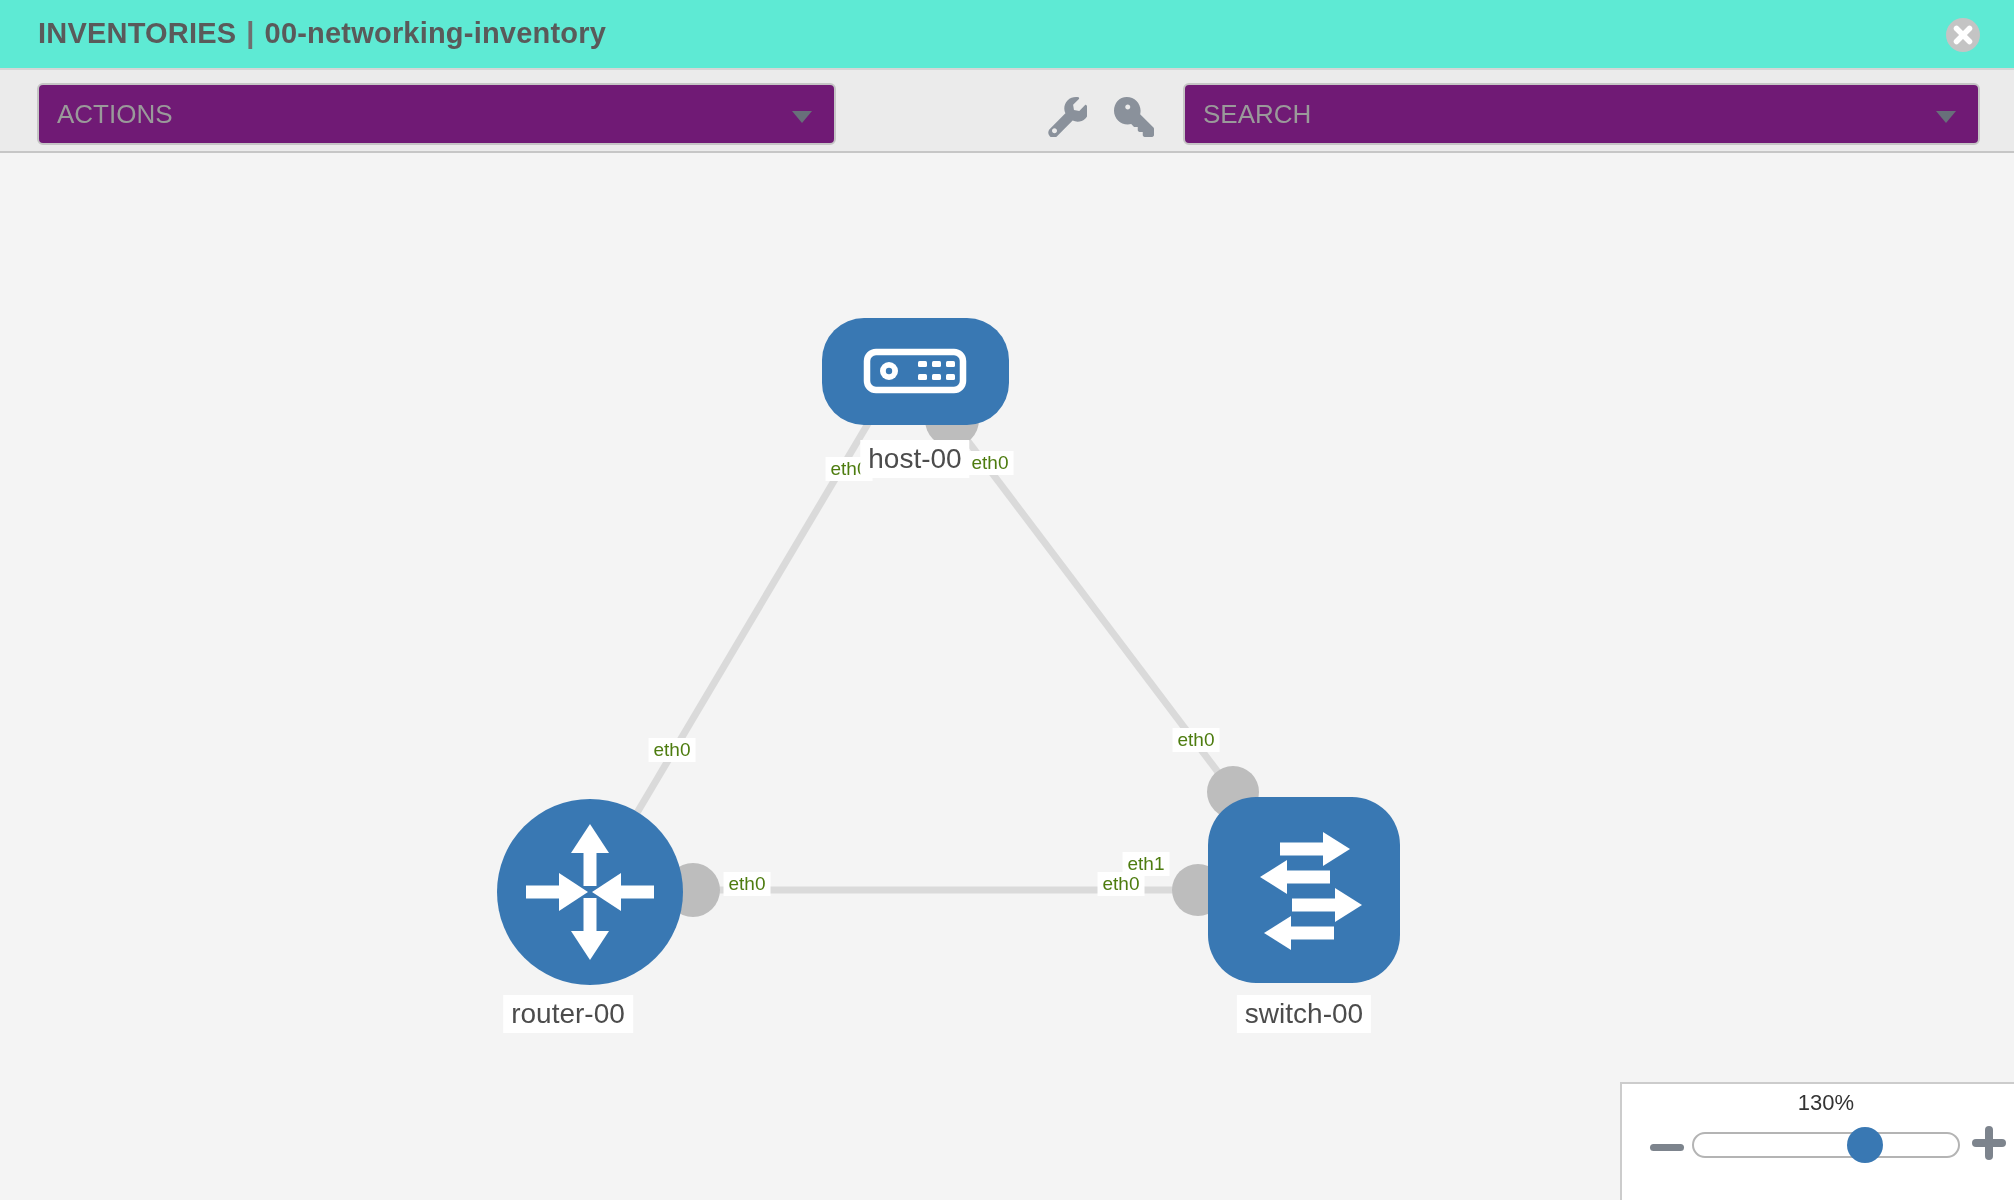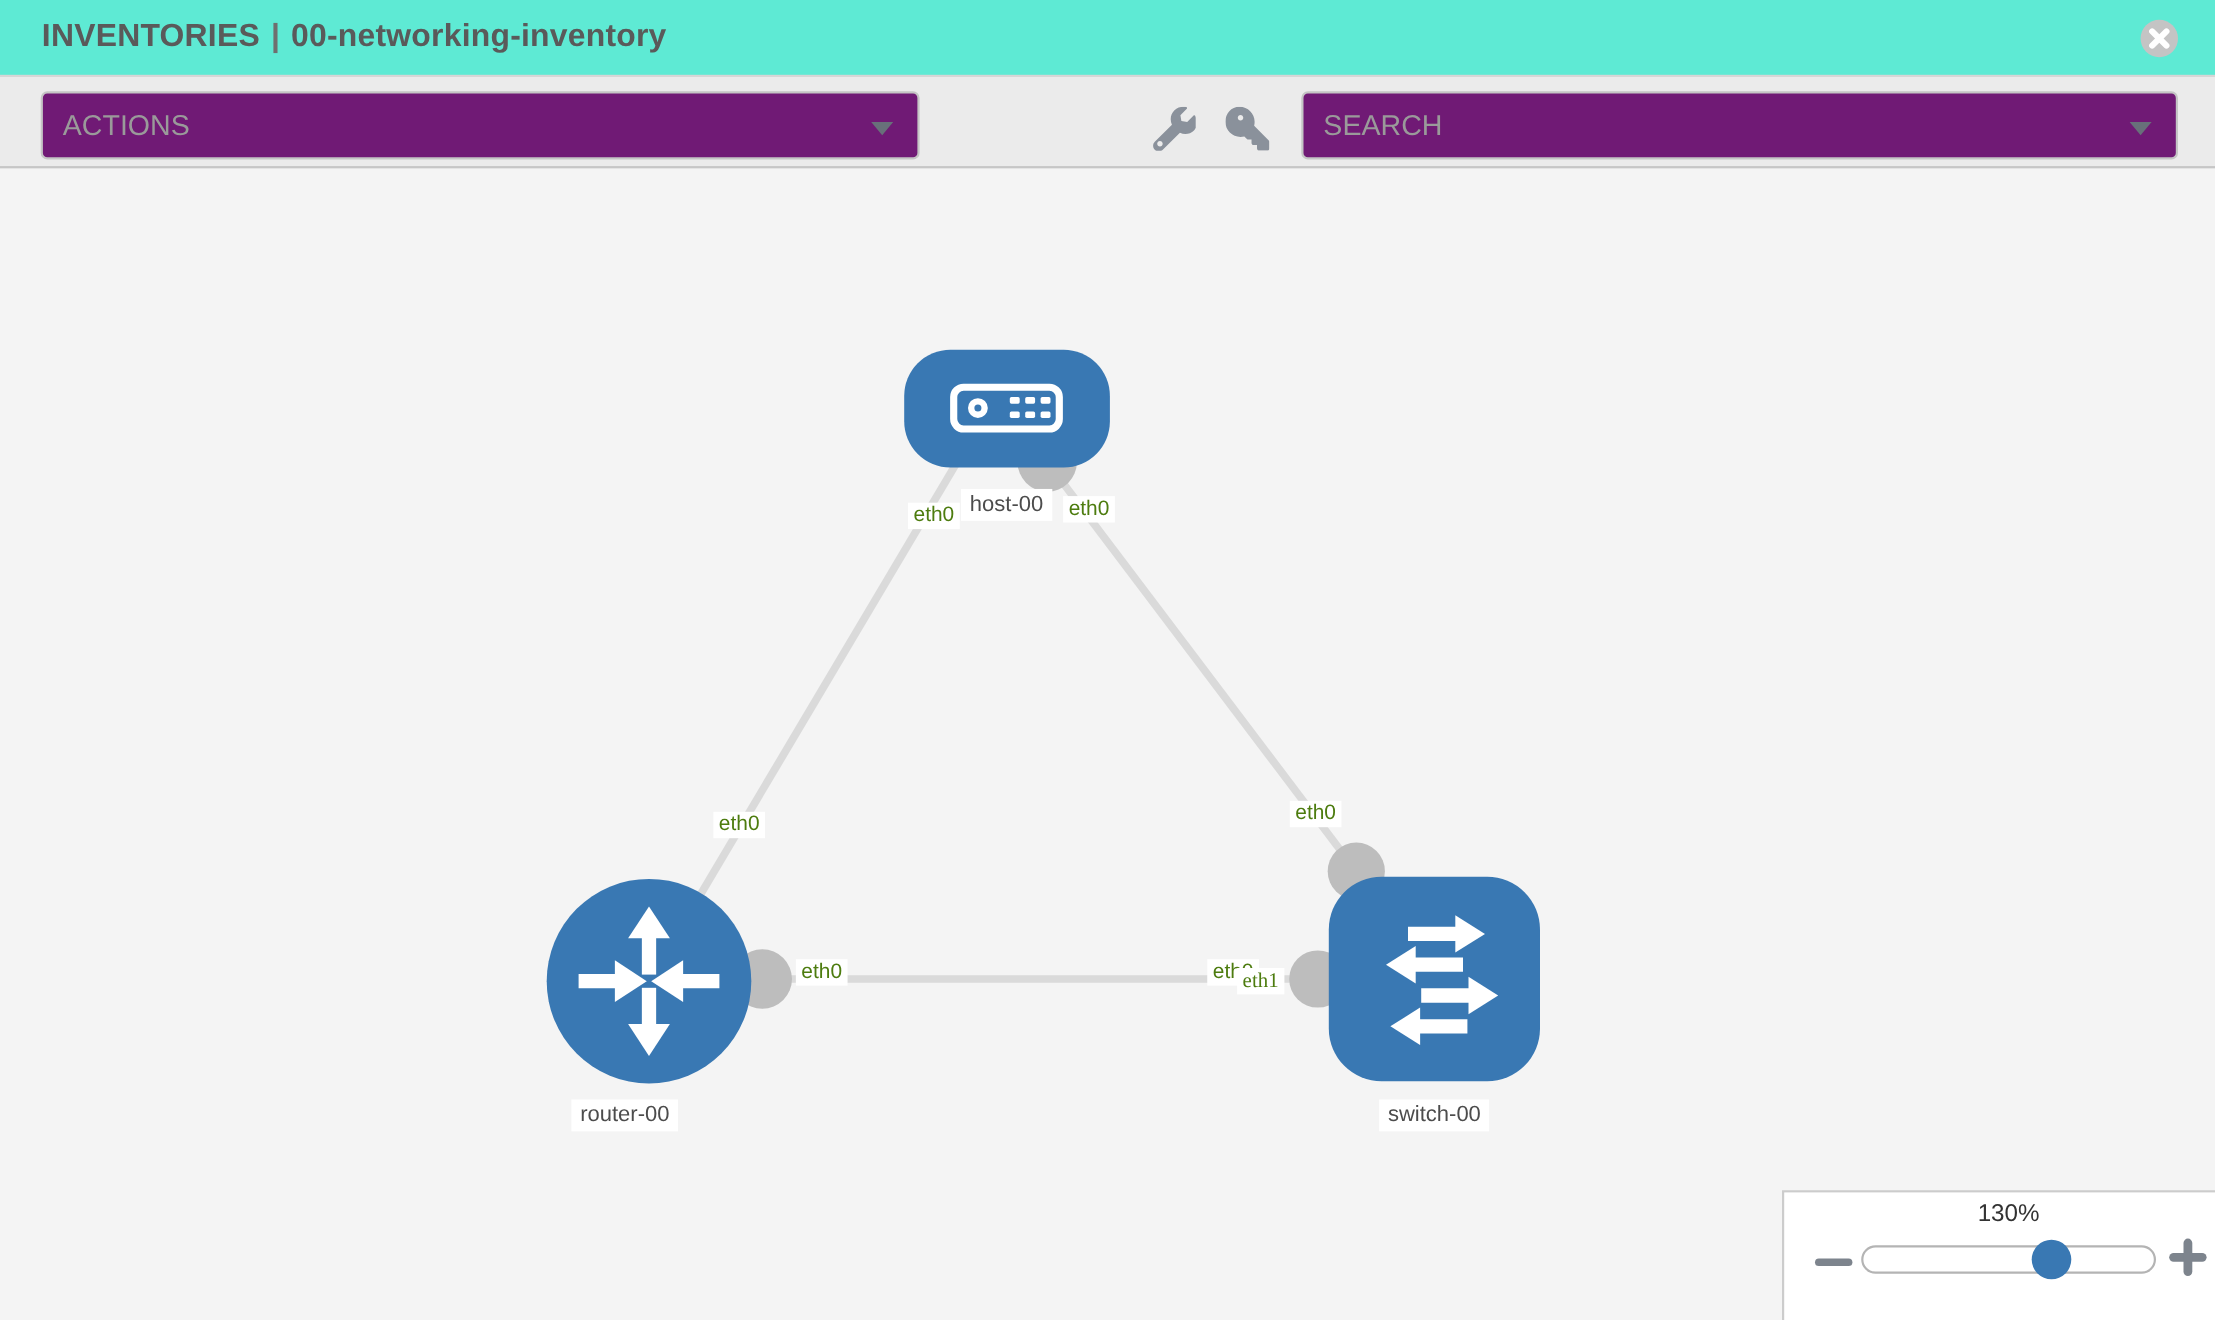--- a/index.html
+++ b/index.html
@@ -33,21 +33,21 @@
   .tool-wrench { left:1045px; }
   .tool-key    { left:1112px; }
 
   
   .canvas { position:absolute; left:0; top:155px; width:2014px; height:1045px; background:#f4f4f4; }
   svg.graph { position:absolute; left:0; top:0; z-index:1; }
 
   
   .chip { position:absolute; transform:translate(-50%,-50%); background:#ffffff;
           white-space:nowrap; z-index:5; }
-  .node-label { font-size:20px; color:#4c4c4c; padding:3px 8px; }
+  .node-label { font-size:28px; color:#4c4c4c; padding:3px 8px; }
   .eth-label  { font-size:19px; color:#4d7c0f; padding:1px 5px; z-index:4; }
   .eth-front  { z-index:5; }
 
   
   .zoom-panel { position:absolute; left:1620px; top:1082px; width:400px; height:124px;
                 background:#ffffff; border:2px solid #cccccc; z-index:20; }
   .zoom-level { position:absolute; left:70px; top:6px; width:268px; text-align:center;
                 font-size:22px; color:#333333; }
   .zoom-minus { position:absolute; left:26px; top:50px; width:38px; height:26px;
                 border:none; background:transparent; cursor:pointer; }
@@ -169,21 +169,21 @@
   <div class="chip node-label" style="left:915px; top:459px;">host-00</div>
   <div class="chip node-label" style="left:568px; top:1014px;">router-00</div>
   <div class="chip node-label" style="left:1304px;top:1014px;">switch-00</div>
 
   <div class="chip eth-label" style="left:849px;  top:469px;">eth0</div>
   <div class="chip eth-label" style="left:990px;  top:463px;">eth0</div>
   <div class="chip eth-label" style="left:672px;  top:750px;">eth0</div>
   <div class="chip eth-label" style="left:1196px; top:740px;">eth0</div>
   <div class="chip eth-label" style="left:747px;  top:884px;">eth0</div>
   <div class="chip eth-label" style="left:1121px; top:884px;">eth0</div>
-  <div class="chip eth-label eth-front" style="left:1146px; top:892px;font-family:Liberation Serif, serif;">eth1</div>
+  <div class="chip eth-label eth-front" style="left:1146px; top:864px;">eth1</div>
 
   <div class="zoom-panel">
     <div class="zoom-level">130%</div>
     <button class="zoom-minus"><span></span></button>
     <div class="zoom-track"></div>
     <div class="zoom-thumb"></div>
     <button class="zoom-plus"><span></span></button>
   </div>
 
 </div>

